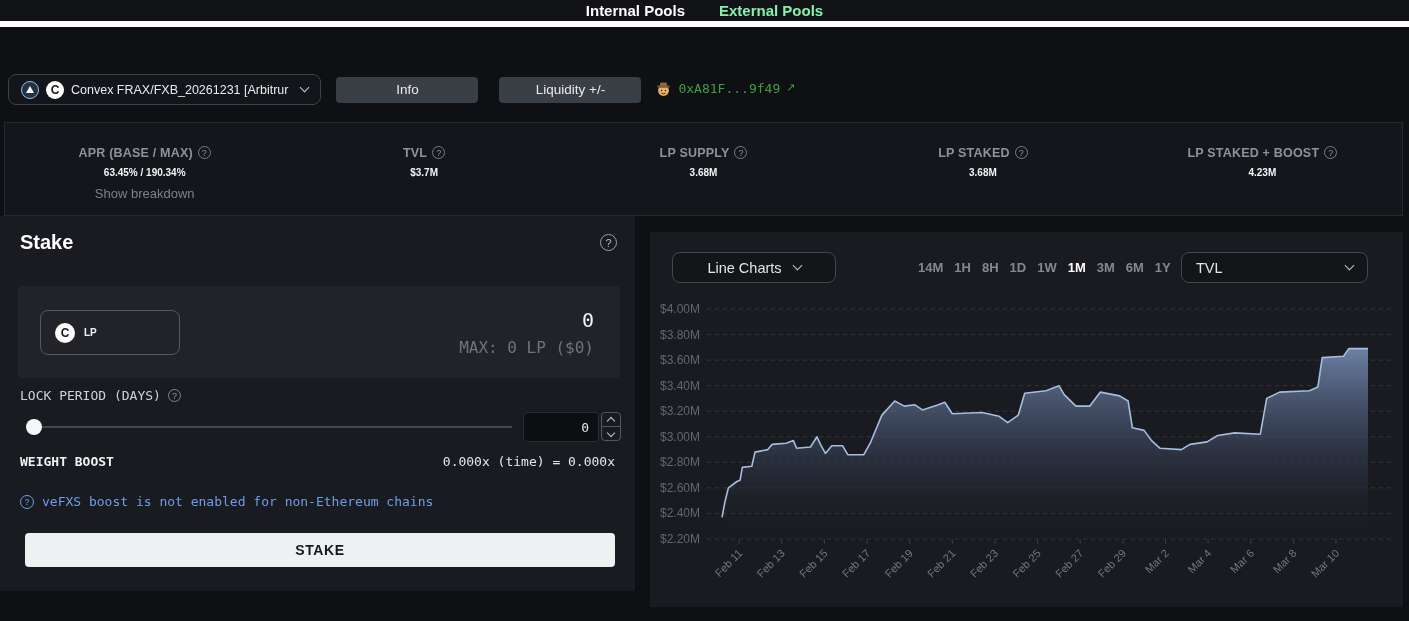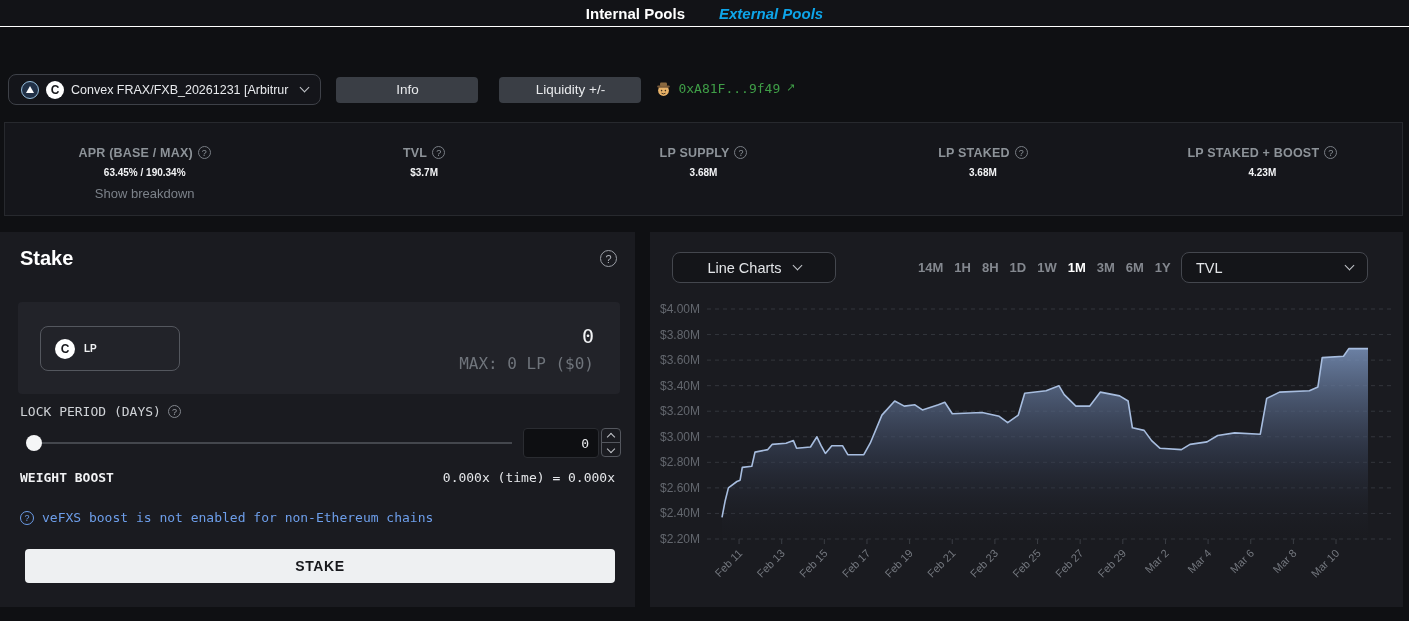--- a/index.html
+++ b/index.html
@@ -2,25 +2,25 @@
 <html><head>
 <meta charset="utf-8">
 <style>
   * { margin:0; padding:0; box-sizing:border-box; }
   html,body { background:#0c0d10; }
   body { font-family:"Liberation Sans", sans-serif; }
   .root { position:relative; width:1409px; height:621px; background:#0f1013; overflow:hidden; }
 
   
   .topbar { position:absolute; left:0; top:0; width:1409px; height:27px;
-            background:#121317; border-bottom:1px solid #ffffff;
+            background:#121317; border-bottom:6px solid #ffffff;
             display:flex; justify-content:center; align-items:center; gap:34px; }
   .tab { font-size:15px; font-weight:bold; color:#b9bcc1; cursor:pointer; }
   .tab.active { color:#ffffff; }
-  .tab.inactive { color:#0ea5e9;font-style:italic; }
+  .tab.inactive { color:#86efac; }
 
   
   .toolbar { position:absolute; left:8px; top:74px; width:1393px; height:31px;
              display:flex; align-items:center; }
   .pool-select { display:flex; align-items:center; gap:7px; height:31px; padding:0 12px;
                  border:1px solid #3e4148; border-radius:8px; background:#14151a;
                  cursor:pointer; }
   .coin { width:18px; height:18px; border-radius:50%; display:flex; align-items:center;
           justify-content:center; flex:none; }
   .coin.arb { background:#213147; border:1px solid #96bedc; }
@@ -47,21 +47,21 @@
   .stat-label-row { display:flex; align-items:flex-start; gap:5px; }
   .stat-label { font-size:12.5px; font-weight:bold; color:#8d9399; letter-spacing:.2px; }
   .qicon { width:13px; height:13px; border:1px solid #787d84; border-radius:50%;
            display:inline-flex; align-items:center; justify-content:center; flex:none;
            color:#8d9399; font-size:9px; }
   .qicon::before { content:"?"; }
   .stat-value { margin-top:7px; font-size:10px; font-weight:bold; color:#f2f3f5; }
   .stat-link { margin-top:8px; font-size:13px; color:#7c828a; cursor:pointer; }
 
   
-  .stake-panel { position:absolute; left:0; top:232px; width:635px; height:375px;
+  .stake-panel { position:absolute; left:0; top:216px; width:635px; height:375px;
                  background:#1a1b20; }
   .stake-head { position:absolute; left:20px; top:15px; right:18px; display:flex;
                 justify-content:space-between; align-items:center; }
   .stake-title { font-size:20px; font-weight:bold; color:#ffffff; }
   .qicon.big { width:17px; height:17px; font-size:11px; color:#aeb2b8; border-color:#9a9ea5; cursor:pointer; }
   .input-card { position:absolute; left:18px; top:70px; width:602px; height:92px;
                 background:#222329; border-radius:4px; }
   .lp-btn { position:absolute; left:22px; top:24px; width:140px; height:45px;
             background:transparent; border:1px solid #54575e; border-radius:8px;
             display:flex; align-items:center; gap:9px; padding:0 14px; cursor:pointer; }

